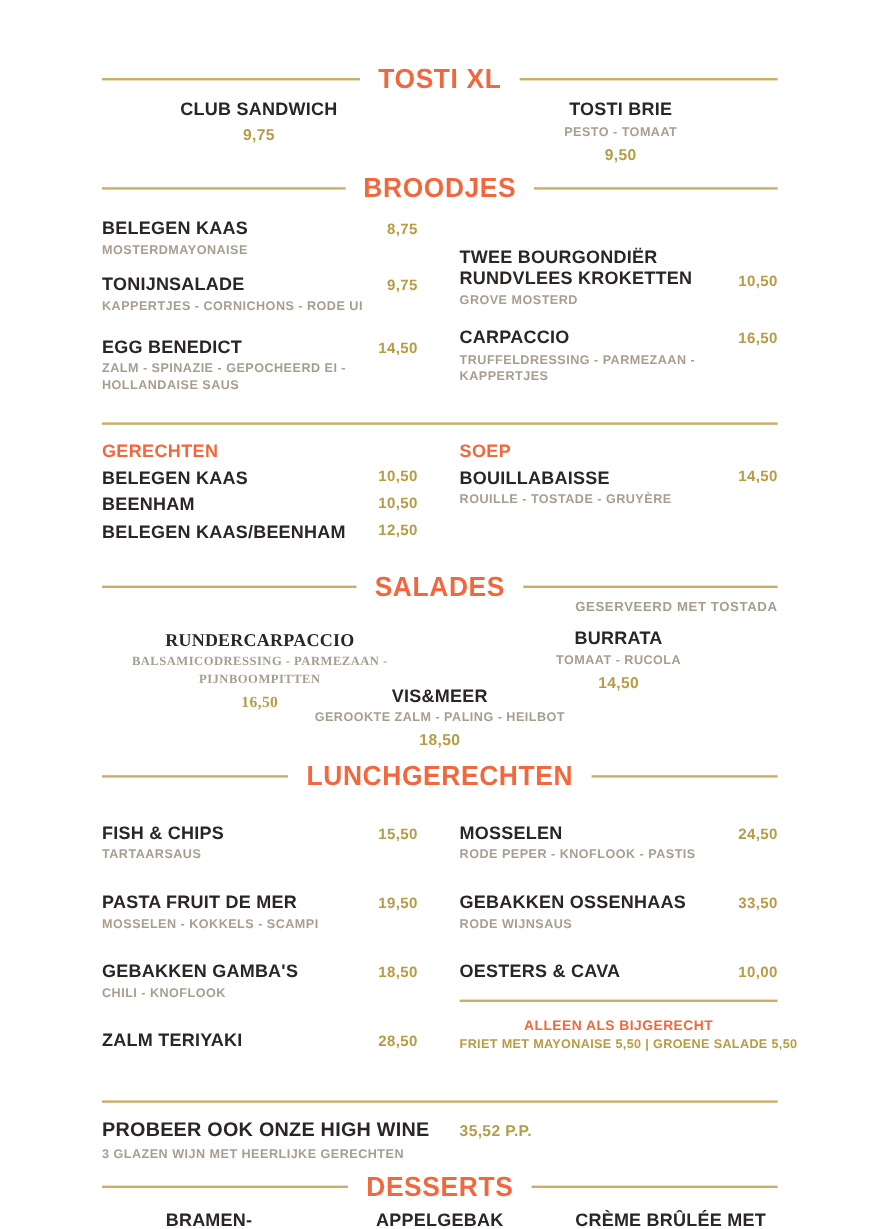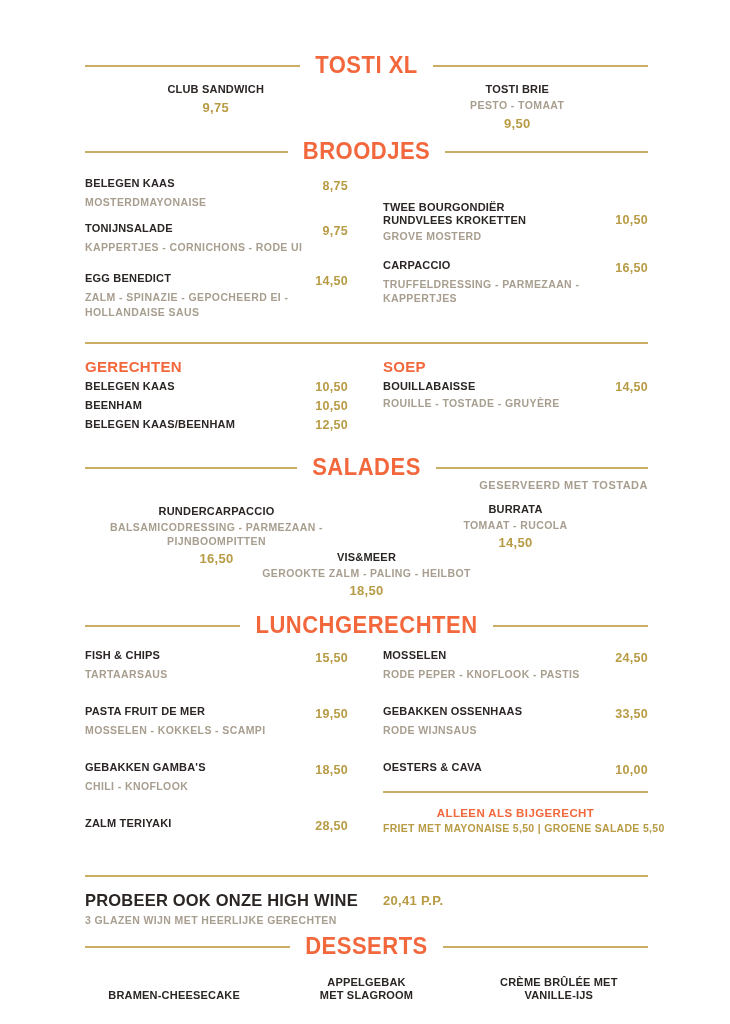--- a/index.html
+++ b/index.html
@@ -12,21 +12,21 @@
   .content { position:absolute; left:85px; top:55px; width:563px; }
 
   
   .pre { white-space:pre-line; }
   .section-heading { display:flex; align-items:center; gap:15px; margin-bottom:6px; }
   .section-heading .rule { flex:1; height:2px; background:#CBAE63; }
   .section-heading .title {
     color:#F2683C; font-weight:bold; font-size:22px; letter-spacing:.5px; line-height:1;
     transform:scaleY(1.05);
   }
-  .item-name  { color:#2B2624; font-weight:bold; font-size:11px; line-height:1.18; letter-spacing:.2px; }
+  .item-name  { color:#2B2624; font-weight:bold; font-size:15px; line-height:1.18; letter-spacing:.2px; }
   .item-desc  { color:#A89E8F; font-weight:bold; font-size:10.5px; line-height:1.35; letter-spacing:.4px; margin-top:2px; }
   .item-price { color:#B89B45; font-weight:bold; font-size:12.5px; letter-spacing:.3px; }
   .sub-heading { color:#F2683C; font-weight:bold; font-size:15px; letter-spacing:.3px; margin-bottom:5px; }
   .divider { height:2px; background:#CBAE63; }
 
   
   .two-col-center { display:grid; grid-template-columns:1fr 1fr; column-gap:40px; text-align:center; }
   .two-col-center .item-price { margin-top:4px; font-size:13px; }
   .tosti-grid { margin-bottom:10px; }
 
@@ -42,21 +42,21 @@
 
   
   .uitsmijter-block { margin-top:14px; margin-bottom:20px; }
   .simple-row { display:flex; justify-content:space-between; margin-bottom:5px; }
 
   
   .salades-sub { text-align:right; color:#A89E8F; font-weight:bold; font-size:11px; letter-spacing:.5px; margin-top:-2px; }
   .salades-body { position:relative; height:116px; margin-top:8px; }
   .sal-block { position:absolute; text-align:center; }
   .sal-block .item-price { display:block; margin-top:3px; font-size:13px; }
-  .sal-left   { left:0;  top:6;  width:263px; top:6px; }
+  .sal-left   { left:0;  top:6;  width:263px; top:6px;font-family:Liberation Serif, serif; }
   .sal-right  { right:0; top:4px; width:265px; }
   .sal-center { left:50%; transform:translateX(-50%); top:52px; width:320px; }
 
   
   .lunch-item { margin-bottom:24px; min-height:32px; }
   .side-divider { height:2px; background:#CBAE63; margin-top:14px; }
   .side-note { text-align:center; margin-top:14px; }
   .side-note-title { color:#F2683C; font-weight:bold; font-size:11.5px; letter-spacing:.4px; }
   .side-note-text  { color:#B89B45; font-weight:bold; font-size:10.5px; letter-spacing:.3px; margin-top:3px; white-space:nowrap; }
 
@@ -196,21 +196,21 @@
         <div class="item-desc">GEROOKTE ZALM - PALING - HEILBOT</div>
         <span class="item-price">18,50</span>
       </div>
     </div>
 
     <div class="section-heading">
       <div class="rule"></div>
       <div class="title">LUNCHGERECHTEN</div>
       <div class="rule"></div>
     </div>
-    <div class="cols" style="margin-top:12px;">
+    <div class="cols" style="margin-top:28px;">
       <div>
         <div class="lunch-item">
           <div class="price-row">
             <span class="item-name">FISH &amp; CHIPS</span>
             <span class="item-price">15,50</span>
           </div>
           <div class="item-desc">TARTAARSAUS</div>
         </div>
         <div class="lunch-item">
           <div class="price-row">
@@ -260,21 +260,21 @@
           <div class="side-note-text">FRIET MET MAYONAISE 5,50 | GROENE SALADE 5,50</div>
         </div>
       </div>
     </div>
 
     <div class="divider full-divider"></div>
 
     <div class="highwine">
       <div class="highwine-row">
         <span class="highwine-name">PROBEER OOK ONZE HIGH WINE</span>
-        <span class="highwine-price">20,41 P.P.</span>
+        <span class="highwine-price">35,52 P.P.</span>
       </div>
       <div class="highwine-desc">3 GLAZEN WIJN MET HEERLIJKE GERECHTEN</div>
     </div>
 
     <div class="section-heading" style="margin-bottom:0;">
       <div class="rule"></div>
       <div class="title">DESSERTS</div>
       <div class="rule"></div>
     </div>
     <div class="desserts-grid">

